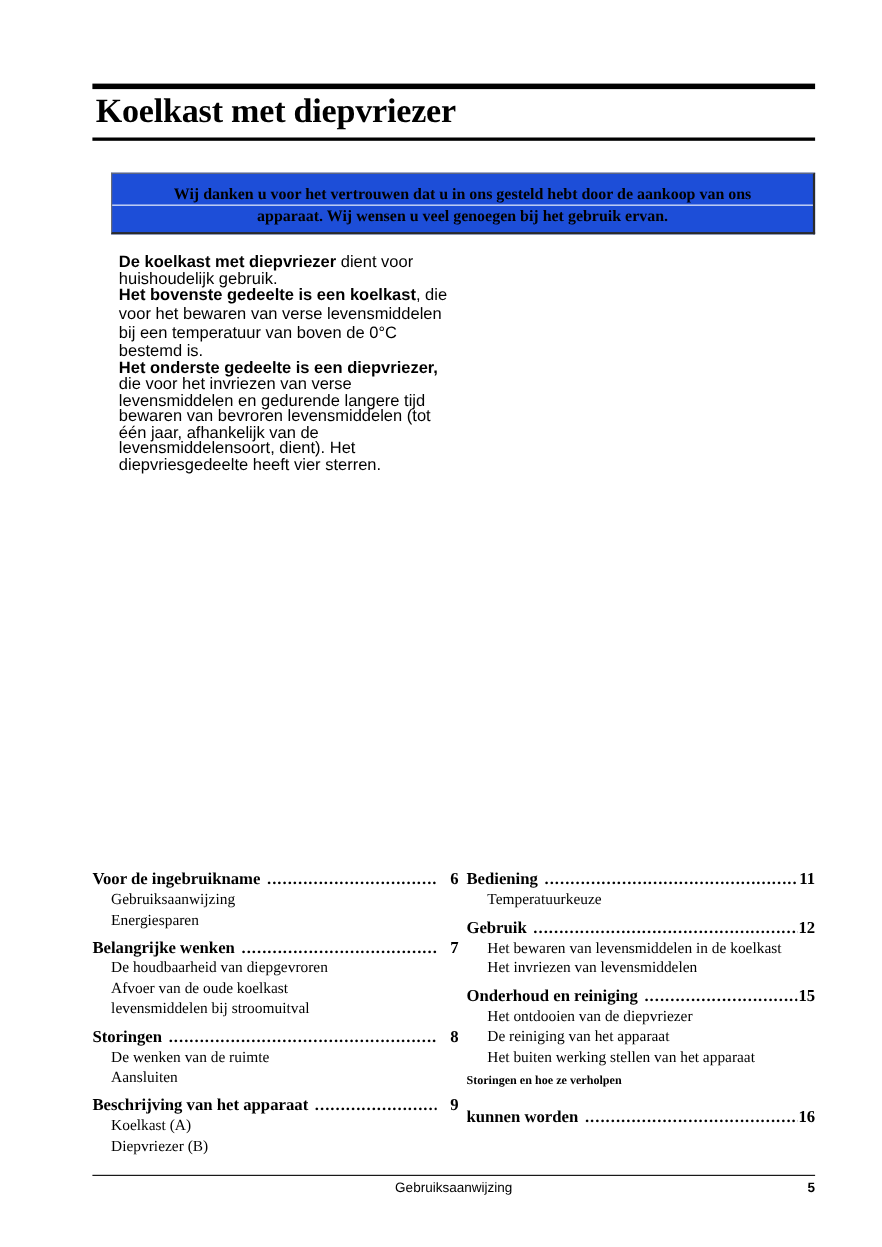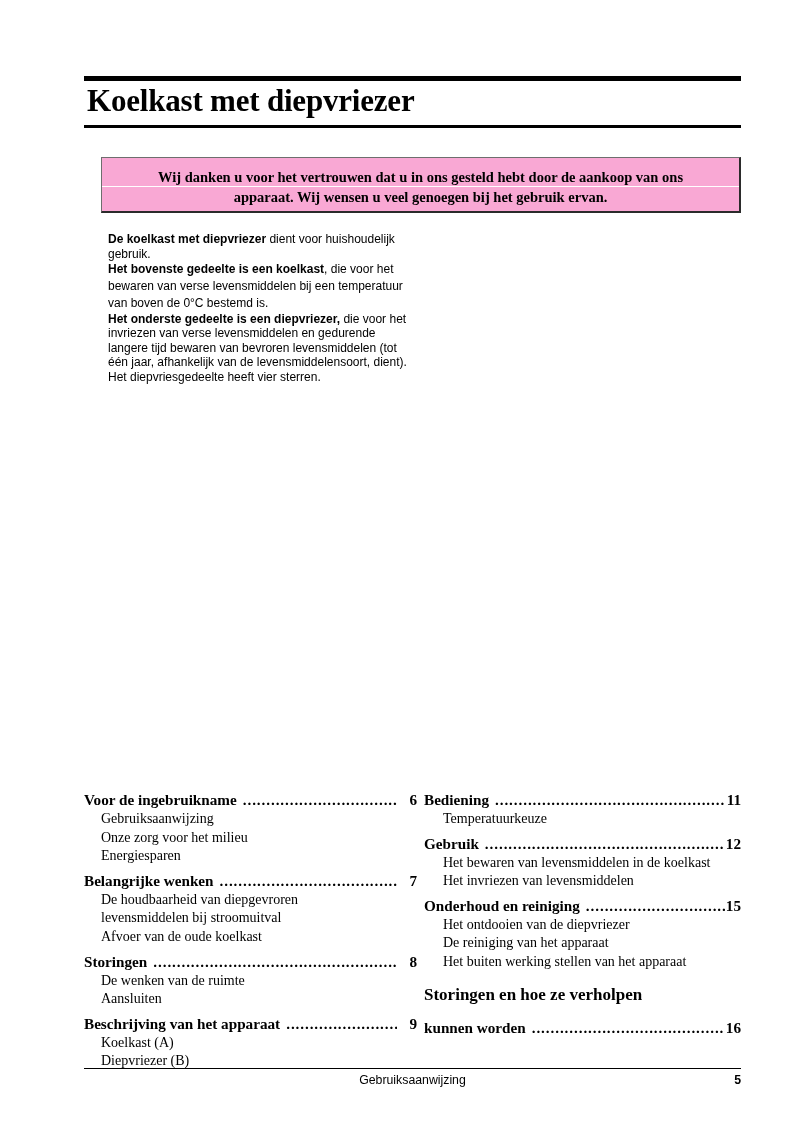--- a/index.html
+++ b/index.html
@@ -54,21 +54,21 @@
     background: #000000;
   }
 
   
   .thanks-box {
     position: absolute;
     left: 88px;
     top: 157px;
     width: 640px;
     height: 56px;
-    background: #f9a8d4;
+    background: #1d4ed8;
     border-top: 1px solid #6e6e6e;
     border-left: 1px solid #6e6e6e;
     border-right: 2px solid #2b2b2b;
     border-bottom: 2px solid #2b2b2b;
     box-sizing: border-box;
   }
   .thanks-line {
     position: absolute;
     left: 0;
     width: 100%;
@@ -89,21 +89,21 @@
   }
   .thanks-line-2 { top: 30px; }
 
   
   .intro {
     position: absolute;
     left: 95px;
     top: 232px;
     width: 300px;
     font-family: "Liberation Sans", sans-serif;
-    font-size: 12px;
+    font-size: 15px;
     color: #000000;
   }
   .intro p {
     margin: 0;
     line-height: 15.5px;
   }
   .intro .lead-in { font-weight: bold; }
   .intro .l-tight { line-height: 14.6px; }
   .intro .l-loose { line-height: 16.8px; }
 
@@ -150,23 +150,23 @@
     font-weight: bold;
     font-size: 15.2px;
     text-align: right;
   }
   .toc-col-left .t-page { min-width: 15px; padding-left: 4px; }
   .toc-col-right .t-page { min-width: 15px; padding-left: 0px; }
 
   
   .toc-head-plain {
     font-weight: bold;
-    font-size: 17px;
+    font-size: 11px;
     line-height: 21px;
-    margin-top: 12px;
+    margin-top: 0;
     white-space: nowrap;
   }
 
   .toc-sub {
     font-size: 14px;
     line-height: 18.6px;
     padding-left: 17px;
     white-space: nowrap;
   }
   .toc-col-right .toc-sub { padding-left: 19px; }
@@ -227,31 +227,30 @@
 
   <div class="toc">
     <div class="toc-col toc-col-left" id="toc-left">
         <div class="toc-head">
           <span class="t-label">Voor de ingebruikname</span>
           <span class="t-gap"></span>
           <span class="t-dots">..............................................................................................</span>
           <span class="t-page">6</span>
         </div>
         <div class="toc-sub">Gebruiksaanwijzing</div>
-        <div class="toc-sub">Onze zorg voor het milieu</div>
         <div class="toc-sub">Energiesparen</div>
         <div class="toc-head">
           <span class="t-label">Belangrijke wenken</span>
           <span class="t-gap"></span>
           <span class="t-dots">..............................................................................................</span>
           <span class="t-page">7</span>
         </div>
         <div class="toc-sub">De houdbaarheid van diepgevroren</div>
+        <div class="toc-sub">Afvoer van de oude koelkast</div>
         <div class="toc-sub">levensmiddelen bij stroomuitval</div>
-        <div class="toc-sub">Afvoer van de oude koelkast</div>
         <div class="toc-head">
           <span class="t-label">Storingen</span>
           <span class="t-gap"></span>
           <span class="t-dots">..............................................................................................</span>
           <span class="t-page">8</span>
         </div>
         <div class="toc-sub">De wenken van de ruimte</div>
         <div class="toc-sub">Aansluiten</div>
         <div class="toc-head">
           <span class="t-label">Beschrijving van het apparaat</span>

